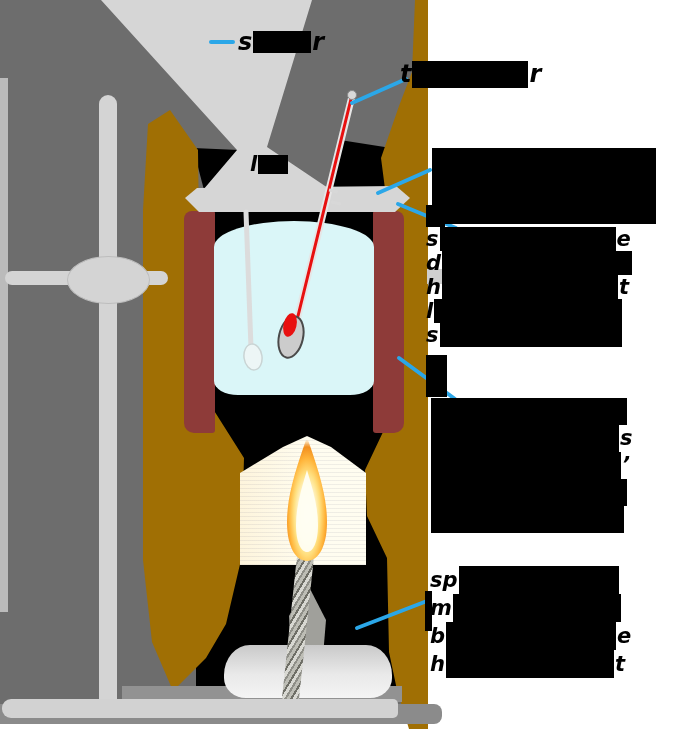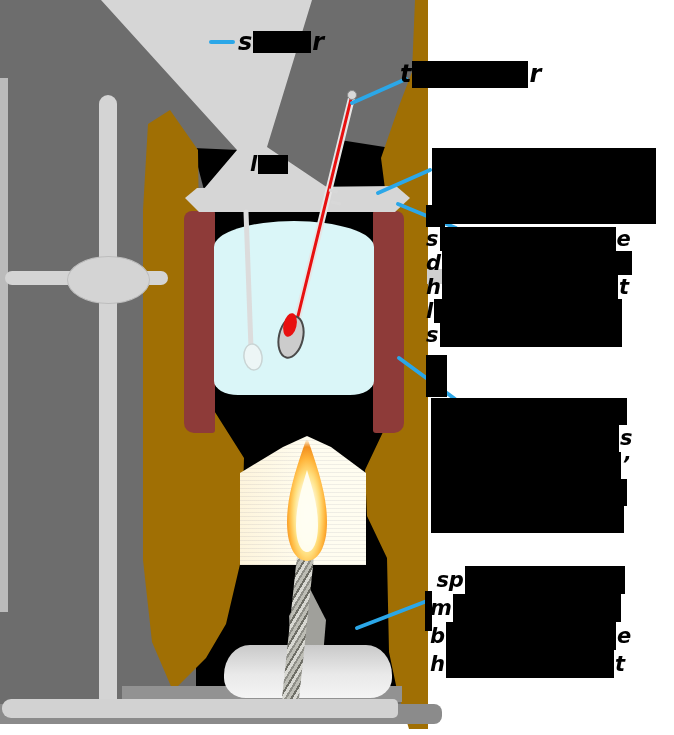--- a/index.html
+++ b/index.html
@@ -199,21 +199,21 @@
       </div>
     <div class="note-row" style="height:27px;">
         <span class="redact" style="width: 196px; height: 27px;"></span>
       </div>
     <div class="note-row" style="height:27px;">
         <span class="redact" style="width: 193px; height: 27px;"></span>
       </div>
   </div>
 
   <div class="note" style="left:430px;top:566px;font-size:21px;">
-    <div class="note-row" style="height:28px;justify-content:center;">
+    <div class="note-row" style="height:28px;">
         <span class="frag">sp</span>
         <span class="redact" style="width: 160px; height: 28px;"></span>
       </div>
     <div class="note-row" style="height:28px;">
         <span class="frag">m</span>
         <span class="redact" style="width: 168px; height: 28px;"></span>
       </div>
     <div class="note-row" style="height:28px;">
         <span class="frag">b</span>
         <span class="redact" style="width: 170px; height: 28px;"></span>

